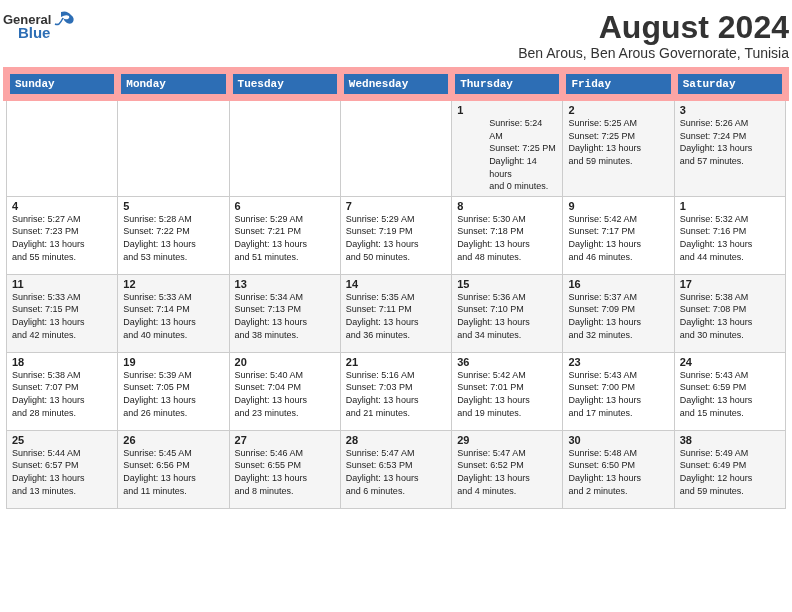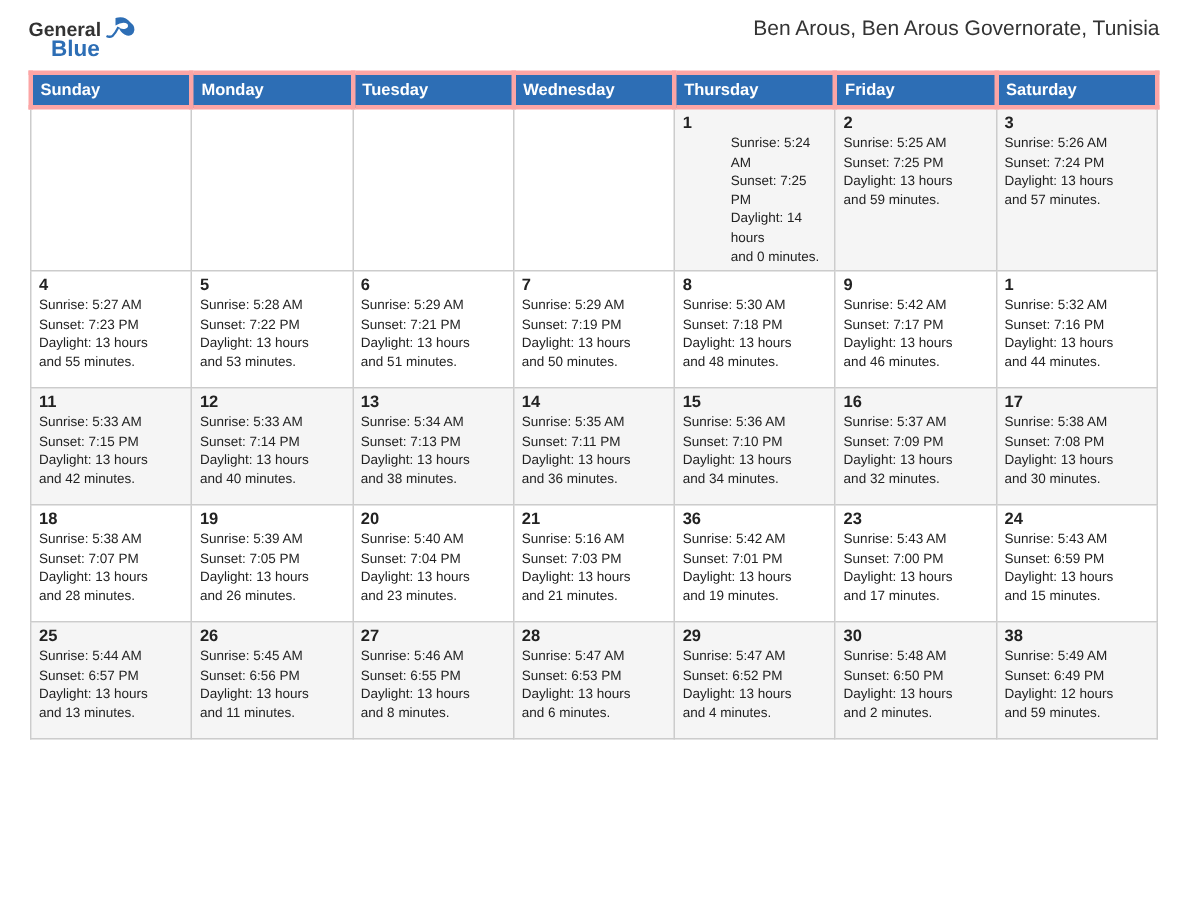--- a/index.html
+++ b/index.html
@@ -1,37 +1,38 @@
 <!DOCTYPE html>
 <html><head>
   <meta charset="utf-8">
   <style>
     * { box-sizing: border-box; margin: 0; padding: 0; }
     body { font-family: Arial, sans-serif; background: #fff; width: 792px; height: 612px; overflow: hidden; }
 
-    .page { width: 792px; height: 612px; padding: 10px 19px; }
+    .page { width: 792px; height: 612px; padding: 10px 3px; }
 
     .header { display: flex; align-items: flex-start; justify-content: space-between; margin-bottom: 6px; }
 
     .logo { display: flex; align-items: center; gap: 2px; }
 
     .title-block { text-align: right; }
     .main-title { font-size: 32px; font-weight: bold; color: #333; line-height: 1.1; }
     .subtitle { font-size: 14px; color: #333; }
 
     .calendar { width: 100%; border-collapse: collapse; }
 
     .calendar thead th {
       background-color: #2d6eb5;
       color: white;
       font-size: 11px;
       font-weight: bold;
       padding: 4px 5px;
-      border: 3px solid #fca5a5;
+      border: 7px solid #fca5a5;
       text-align: left;
+      font-family: Liberation Mono, monospace;
     }
 
     .calendar tbody td {
       border: 1px solid #ccc;
       vertical-align: top;
       padding: 3px 5px;
       width: calc(100% / 7);
       height: 78px;
       font-size: 9.5px;
       color: #222;
@@ -58,20 +59,21 @@
           <span style="font-size:13px;font-weight:bold;color:#333;">General</span>
           <svg width="22" height="18" viewBox="0 0 22 18" style="margin-left:2px;">
             <path d="M8 2 Q14 0 18 5 Q22 8 20 12 Q18 15 14 13 Q11 11 10 8 Q12 10 15 9 Q17 8 16 6 Q13 4 8 7 Z" fill="#2d6eb5"></path>
             <path d="M10 8 Q8 12 6 14 Q4 15 2 14" stroke="#2d6eb5" stroke-width="1.5" fill="none"></path>
           </svg>
         </div>
         <span style="font-size:15px;font-weight:bold;color:#2d6eb5;margin-top:-4px;margin-left:-10px;">Blue</span>
       </div>
     </div>
     <div class="title-block">
+      <div class="main-title">August 2024</div>
       <div class="subtitle">Ben Arous, Ben Arous Governorate, Tunisia</div>
     </div>
   </div>
 
   <table class="calendar">
     <thead>
       <tr>
       <th>Sunday</th>
           <th>Monday</th>
           <th>Tuesday</th>

